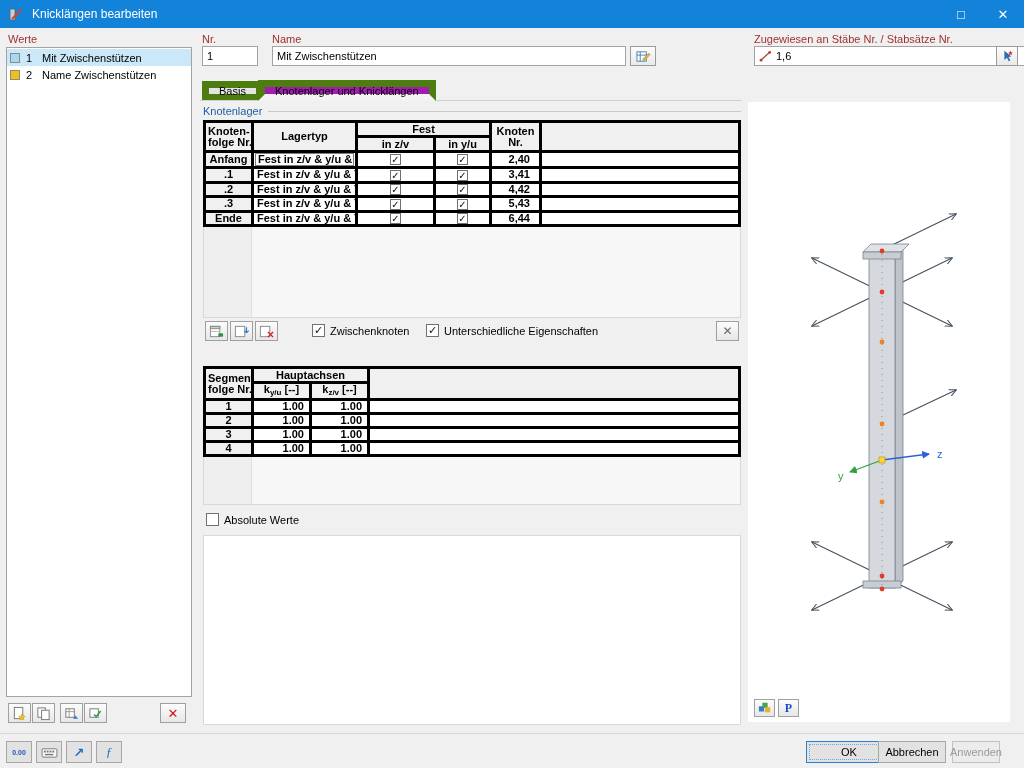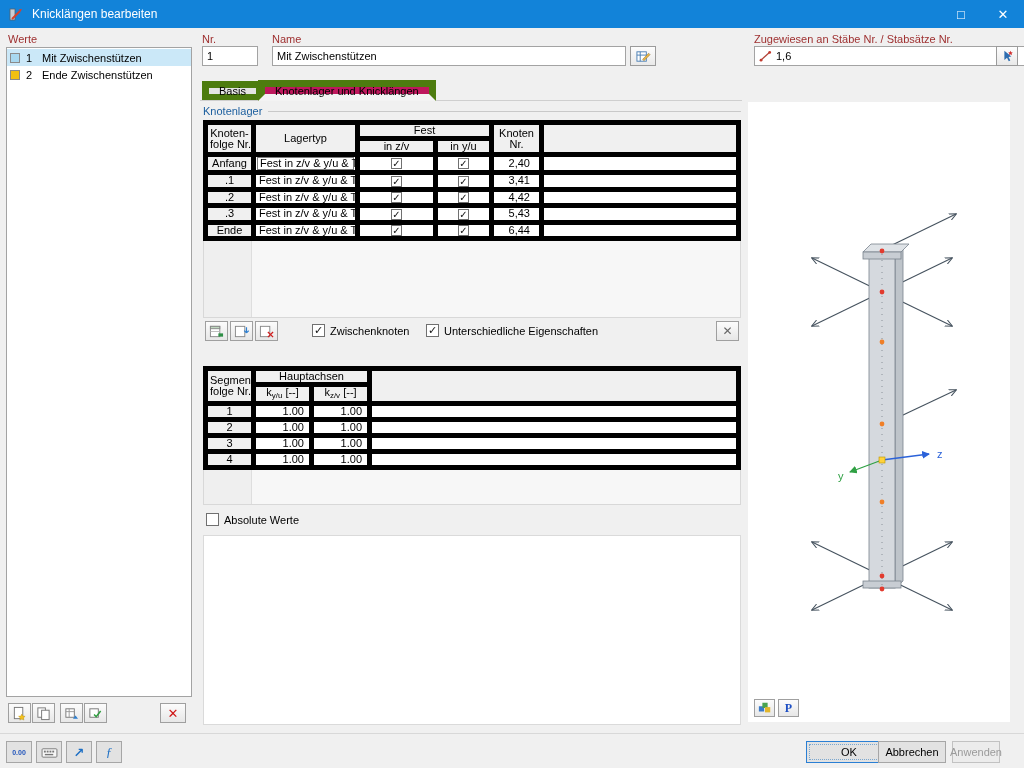--- a/index.html
+++ b/index.html
@@ -24,28 +24,28 @@
   .swatch.s1{background:var(--swatch1)}
   .swatch.s2{background:var(--swatch2)}
   .list-item .nr{width:13px;margin-right:3px}
 
   .txt{position:absolute;height:20px;border:1px solid #a3a3a3;background:#fff;font:11px "Liberation Sans","DejaVu Sans",sans-serif;padding:0 4px}
   .field{position:absolute;height:20px;border:1px solid #a3a3a3;background:#fff;display:flex;align-items:center;padding:0 4px;gap:4px}
   .btn{position:absolute;border:1px solid #9b9b9b;background:linear-gradient(#fdfdfd,#e9e9e9);display:flex;align-items:center;justify-content:center}
 
   .tab{position:absolute;height:21px;display:flex;align-items:center;justify-content:center;border:7px solid #4d7c0f;padding:0 10px}
   .tab.inactive{background:#e4e4e4;height:20px}
-  .tab.active{background:#be185d;border-bottom-color:#f3f3f3;z-index:2}
+  .tab.active{background:#a21caf;border-bottom-color:#f3f3f3;z-index:2}
   .tabline{position:absolute;left:200px;top:100px;width:542px;height:1px;background:#cfcfcf}
 
   .zone{position:absolute;background:#f7f7f7;border:1px solid #d8d8d8}
   .zone .stripe{position:absolute;left:0;top:0;bottom:0;width:48px;background:#efefef;border-right:1px solid #dedede}
 
   table.grid{position:absolute;border-collapse:collapse;table-layout:fixed;background:#fff}
-  .grid th,.grid td{border:5px solid #000000;font-size:11px;line-height:11px;padding:0 2px;white-space:nowrap;overflow:hidden;font-weight:normal}
+  .grid th,.grid td{border:3px solid #000000;font-size:11px;line-height:11px;padding:0 2px;white-space:nowrap;overflow:hidden;font-weight:bold}
   .grid th{background:#f0f0f0;text-align:center;height:15px}
   .grid td{height:13px;background:#fff}
   .grid td.rowlbl{background:#f0f0f0;text-align:center}
   .grid td.num{text-align:right;padding-right:9px}
   .grid td.val{text-align:right;padding-right:5px}
   .grid td.typ{padding:0 1px}
   .grid td.typ div{padding:0 2px}
   .grid td.typ.combo div{border:1px solid #7f7f7f;background:#fff}
   .cbcell{text-align:center}
   .subk{font-size:8px;vertical-align:-2px}
@@ -95,21 +95,21 @@
   <span class="lbl" style="left:8px;top:33px">Werte</span>
   <div class="listbox">
     <div class="list-item selected">
       <span class="swatch s1"></span>
       <span class="nr">1</span>
       <span class="nm">Mit Zwischenstützen</span>
     </div>
     <div class="list-item">
       <span class="swatch s2"></span>
       <span class="nr">2</span>
-      <span class="nm">Ende Zwischenstützen</span>
+      <span class="nm">Name Zwischenstützen</span>
     </div>
   </div>
 
   <div class="tbtn" style="left:8px;top:703px">
     <svg viewBox="0 0 16 16" width="15" height="15">
         <rect x="2.5" y="1.5" width="9" height="12" fill="#fff" stroke="#777"></rect>
         <path d="M10.5 8.5 l1.1 2.2 2.4 0.3 -1.8 1.7 0.5 2.3 -2.2 -1.1 -2.2 1.1 0.5 -2.3 -1.8 -1.7 2.4 -0.3 z" fill="#f4c11e" stroke="#b08a00" stroke-width="0.4"></path>
       </svg>
   </div>
   <div class="tbtn" style="left:32px;top:703px">

